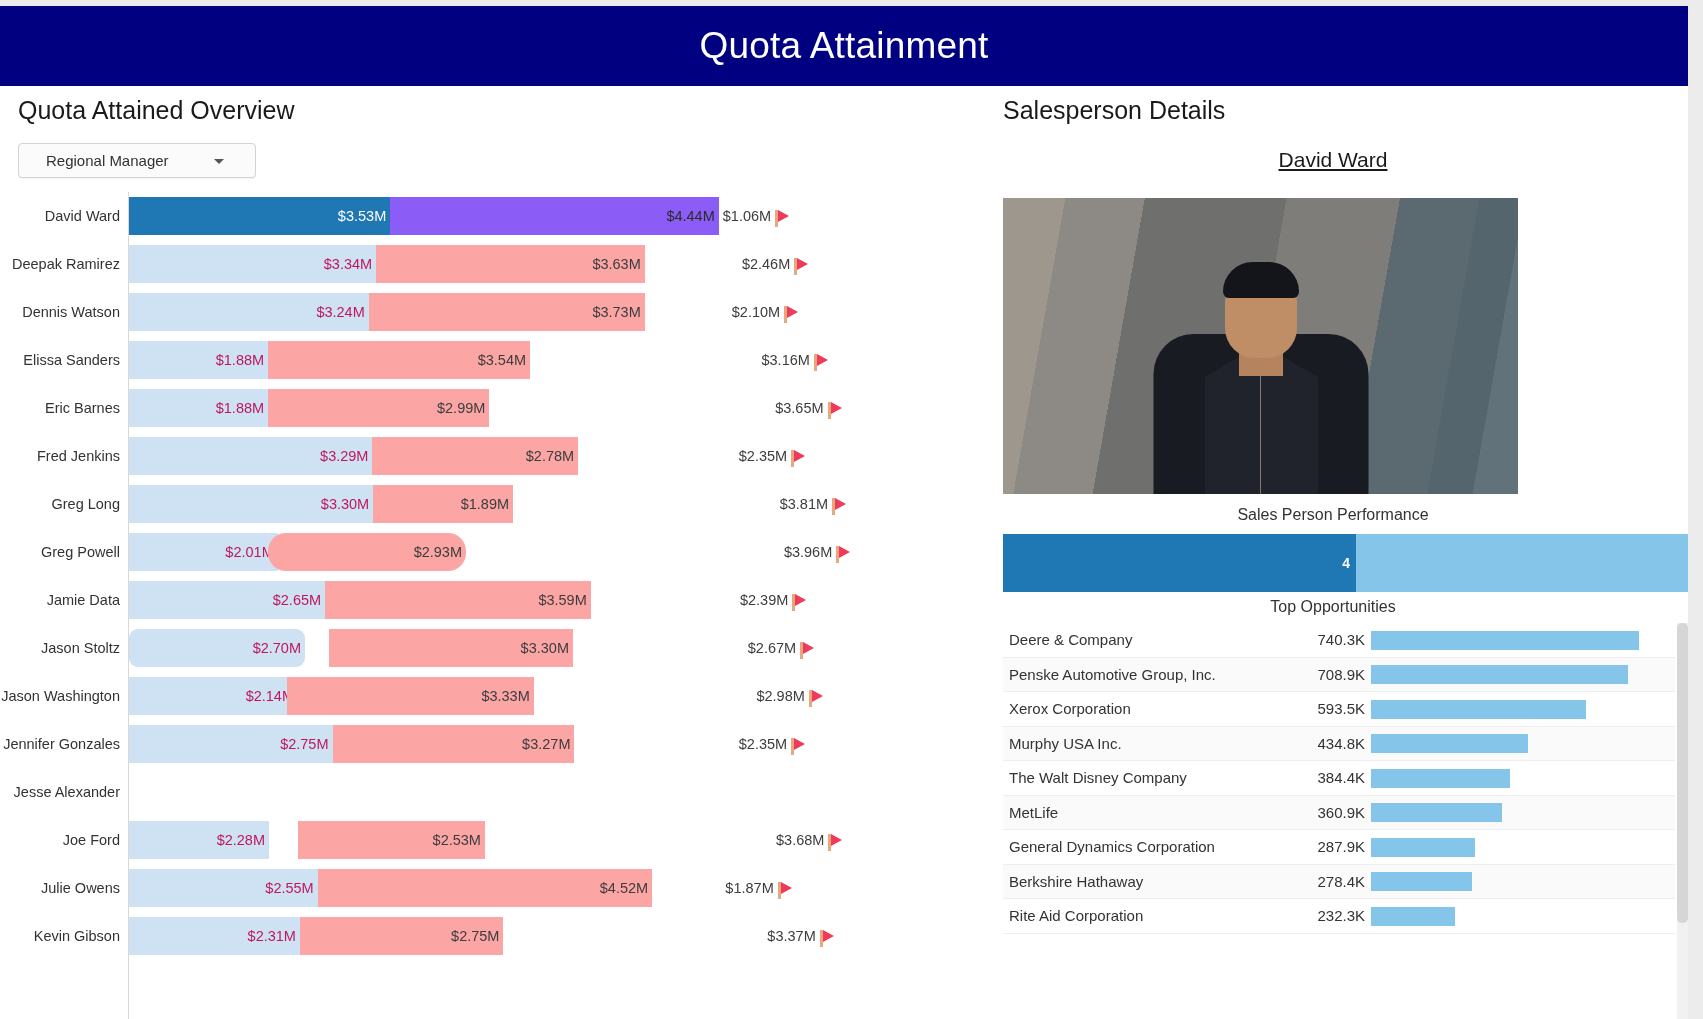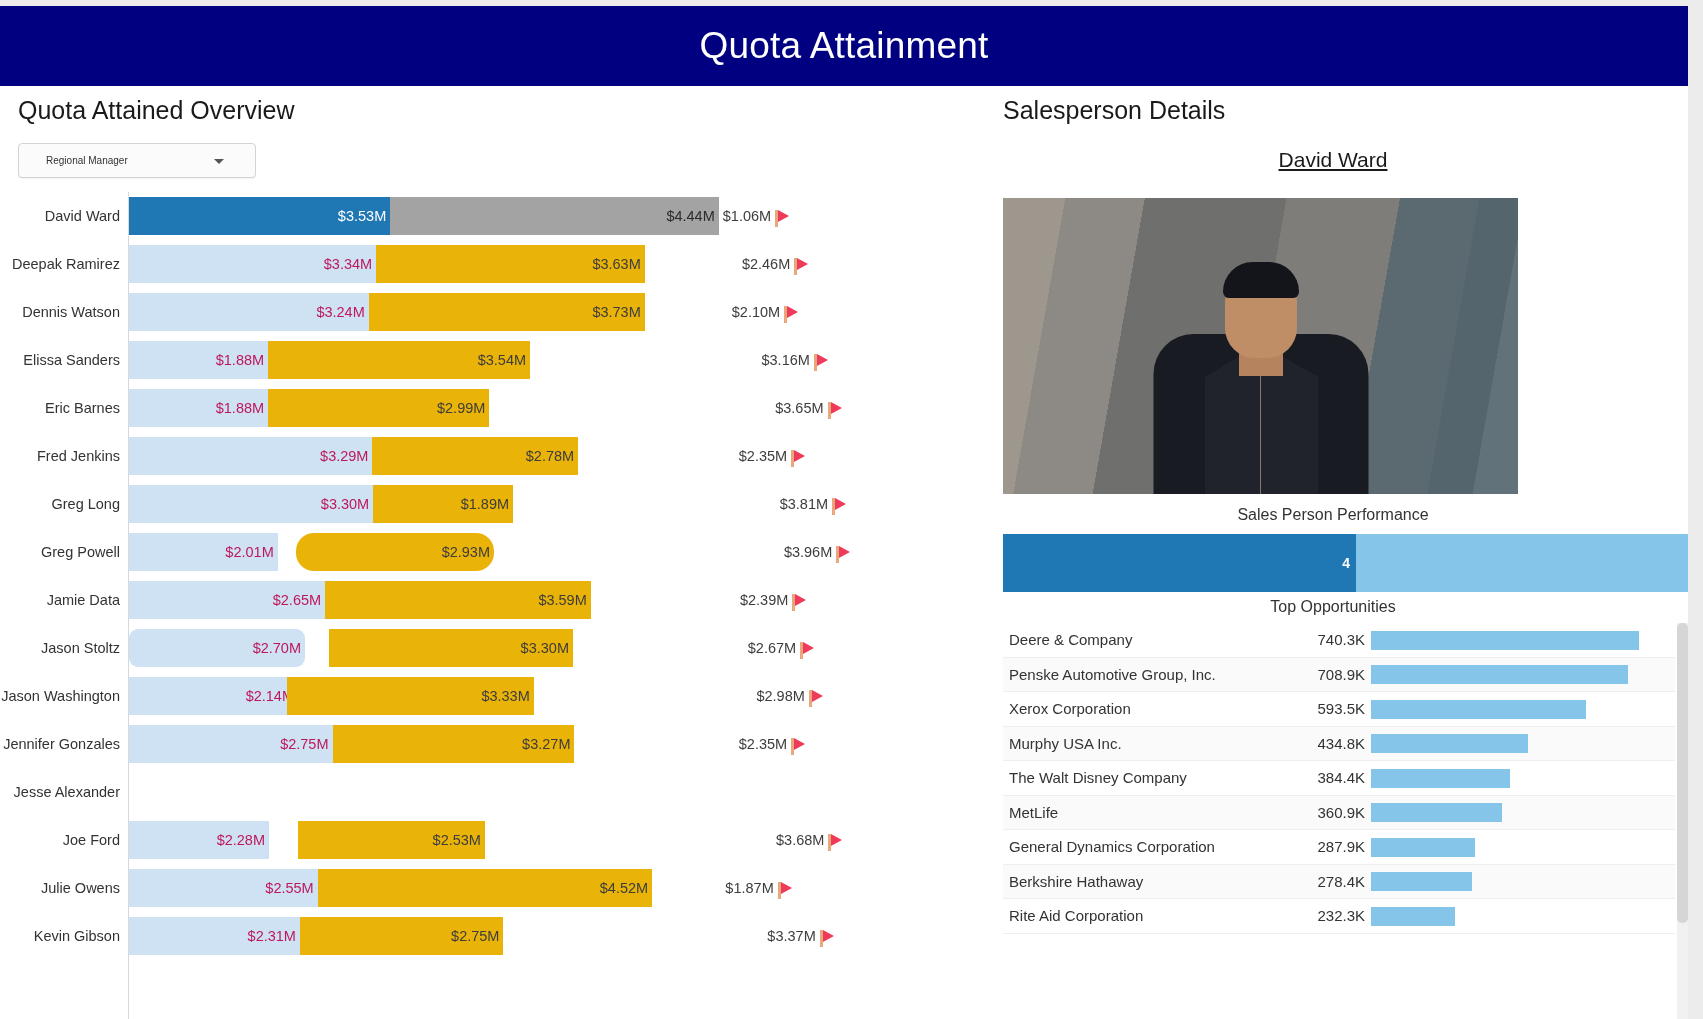--- a/index.html
+++ b/index.html
@@ -51,21 +51,21 @@
     position: absolute; left: 18px; top: 137px;
     width: 238px; height: 35px;
     background: #fbfbfb;
     border: 1px solid #d3d3d3;
     border-radius: 4px;
     display: flex; align-items: center;
     box-shadow: 0 1px 1px rgba(0,0,0,.05);
   }
   .dropdown-label {
     margin-left: 27px;
-    font-size: 10px;
+    font-size: 15px;
     color: #333;
   }
   .caret {
     position: absolute; right: 31px; top: 15px;
     width: 0; height: 0;
     border-left: 5px solid transparent;
     border-right: 5px solid transparent;
     border-top: 5px solid #555;
   }
 
@@ -105,24 +105,24 @@
     top: 0; height: 38px;
     display: flex; align-items: center; justify-content: flex-end;
   }
   .seg-label {
     font-size: 14.5px;
     padding-right: 4px;
     white-space: nowrap;
   }
   .seg-a { background: #cfe2f3; }
   .seg-a .seg-label { color: #be185d; }
-  .seg-b { background: #eab308; }
+  .seg-b { background: #fca5a5; }
   .seg-b .seg-label { color: #3d3d3d; }
   .row.selected .seg-a { background: #1f77b4; }
-  .row.selected .seg-b { background: #a3a3a3; }
+  .row.selected .seg-b { background: #8b5cf6; }
   .row.selected .seg-a .seg-label { color: #ffffff; font-weight: 400; }
   .row.selected .seg-b .seg-label { color: #2b2b2b; }
 
   .gap-wrap {
     position: absolute;
     top: 0; height: 38px;
     display: flex; align-items: center;
     white-space: nowrap;
   }
   .gap-label {
@@ -459,21 +459,21 @@
                 </span>
               </div>
             </div>
           </div>
           <div class="row" style="top: 336px;">
             <div class="row-name">Greg Powell</div>
             <div class="bars">
               <div class="seg seg-a" style="left: 0px; width: 148.74px;">
                 <span class="seg-label">$2.01M</span>
               </div>
-              <div class="seg seg-b" style="left: 167px; width: 198px; border-radius: 18px;">
+              <div class="seg seg-b" style="left: 139px; width: 198px; border-radius: 18px;">
                 <span class="seg-label">$2.93M</span>
               </div>
               <div class="gap-wrap" style="left: 654.88px; align-items: center;">
                 <span class="gap-label">$3.96M</span>
                 <span class="flag">
                   <span class="pole"></span>
                   <span class="cloth"></span>
                 </span>
               </div>
             </div>

